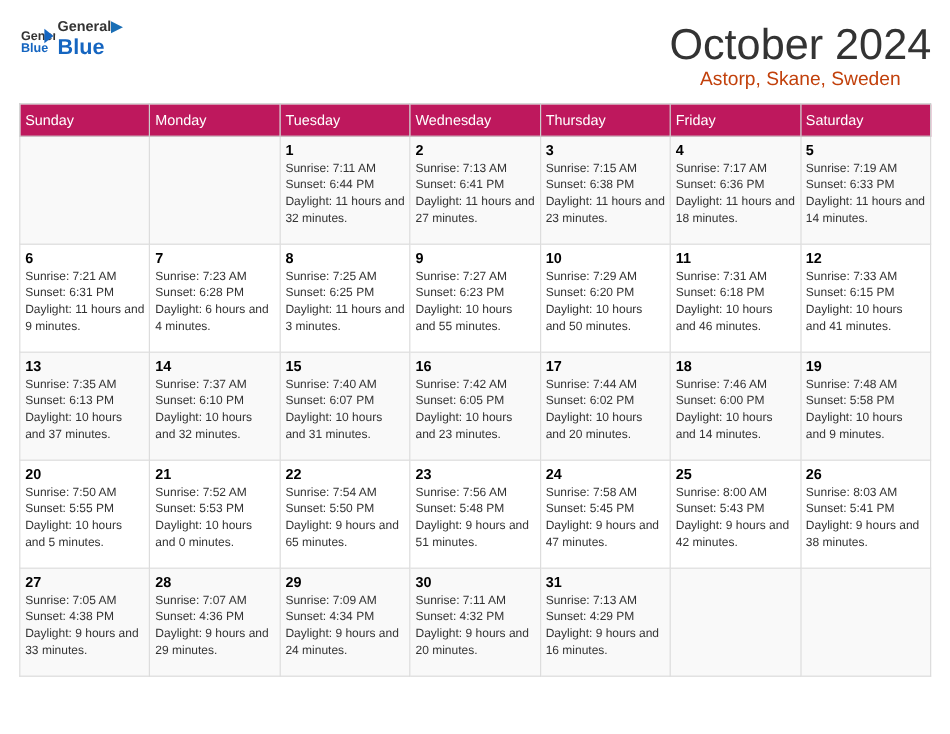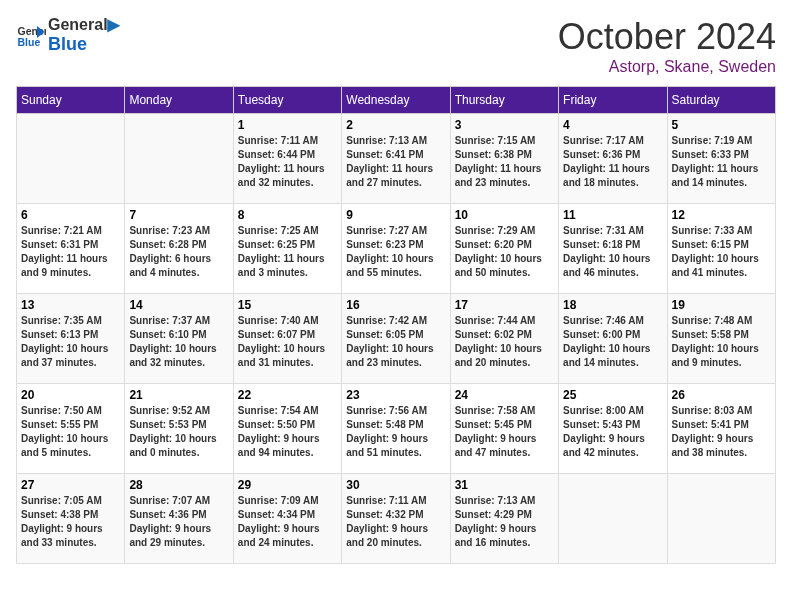--- a/index.html
+++ b/index.html
@@ -19,38 +19,38 @@
     .logo {
       display: flex;
       align-items: center;
     }
     .logo-icon {
       width: 30px;
       height: 30px;
       margin-right: 2px;
     }
     .title-block {
-      text-align: right;
+      text-align: center;
     }
     .month-title {
       font-size: 36px;
       color: #333;
       font-weight: normal;
     }
     .subtitle {
       font-size: 16px;
-      color: #701a75;
+      color: #c2410c;
     }
     table {
       width: 100%;
       border-collapse: collapse;
       font-size: 11px;
     }
     thead tr {
-      background-color: #4c1d95;
+      background-color: #be185d;
       color: white;
     }
     thead th {
       padding: 6px 4px;
       text-align: left;
       font-weight: normal;
       font-size: 12px;
       border: 1px solid #ccc;
     }
     tbody tr {
@@ -73,38 +73,37 @@
     .day-num {
       font-weight: bold;
       font-size: 12px;
       display: block;
       margin-bottom: 2px;
     }
     .day-info {
       font-size: 10px;
       color: #333;
       line-height: 1.4;
-      font-weight: bold;
     }
     .empty-cell {
       background-color: inherit;
     }
   </style>
 </head>
 <body>
 
 <div class="header">
   <div class="logo">
     <svg class="logo-icon" viewBox="0 0 40 40" xmlns="http://www.w3.org/2000/svg">
       <text x="2" y="20" font-size="14" font-weight="bold" fill="#333">General</text>
       <polygon points="28,8 38,16 28,24" fill="#1565c0"></polygon>
       <text x="2" y="34" font-size="14" font-weight="bold" fill="#1565c0">Blue</text>
     </svg>
     <div>
-      <div style="font-size:16px;font-weight:bold;color:#333;line-height:1.1;">
+      <div style="font-size:12px;font-weight:bold;color:#333;line-height:1.1;">
         <span style="color:#333;">General</span><span style="color:#1a6eb5;">▶</span>
       </div>
       <div style="font-size:18px;font-weight:bold;color:#1565c0;">Blue</div>
     </div>
   </div>
   <div class="title-block">
     <div class="month-title">October 2024</div>
     <div class="subtitle">Astorp, Skane, Sweden</div>
   </div>
 </div>
@@ -287,31 +286,31 @@
           <span class="day-num">20</span>
         <div class="day-info">
           <span>Sunrise: 7:50 AM</span><br>
           <span>Sunset: 5:55 PM</span><br>
           <span>Daylight: 10 hours and 5 minutes.</span>
         </div>
         </td>
         <td>
           <span class="day-num">21</span>
         <div class="day-info">
-          <span>Sunrise: 9:52 AM</span><br>
+          <span>Sunrise: 7:52 AM</span><br>
           <span>Sunset: 5:53 PM</span><br>
           <span>Daylight: 10 hours and 0 minutes.</span>
         </div>
         </td>
         <td>
           <span class="day-num">22</span>
         <div class="day-info">
           <span>Sunrise: 7:54 AM</span><br>
           <span>Sunset: 5:50 PM</span><br>
-          <span>Daylight: 9 hours and 94 minutes.</span>
+          <span>Daylight: 9 hours and 65 minutes.</span>
         </div>
         </td>
         <td>
           <span class="day-num">23</span>
         <div class="day-info">
           <span>Sunrise: 7:56 AM</span><br>
           <span>Sunset: 5:48 PM</span><br>
           <span>Daylight: 9 hours and 51 minutes.</span>
         </div>
         </td>

